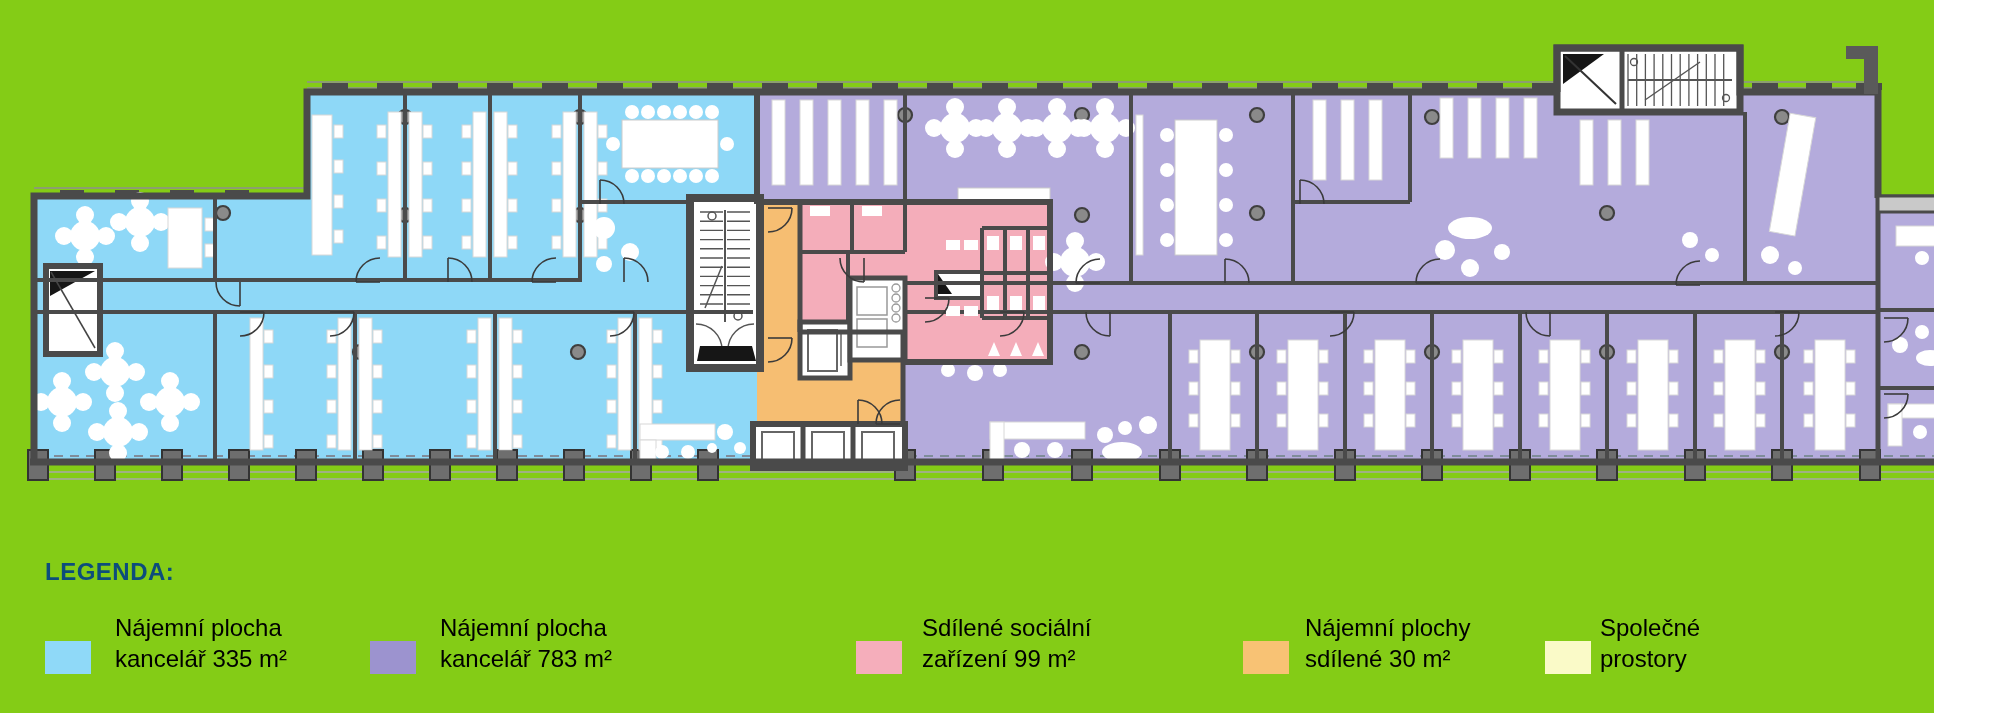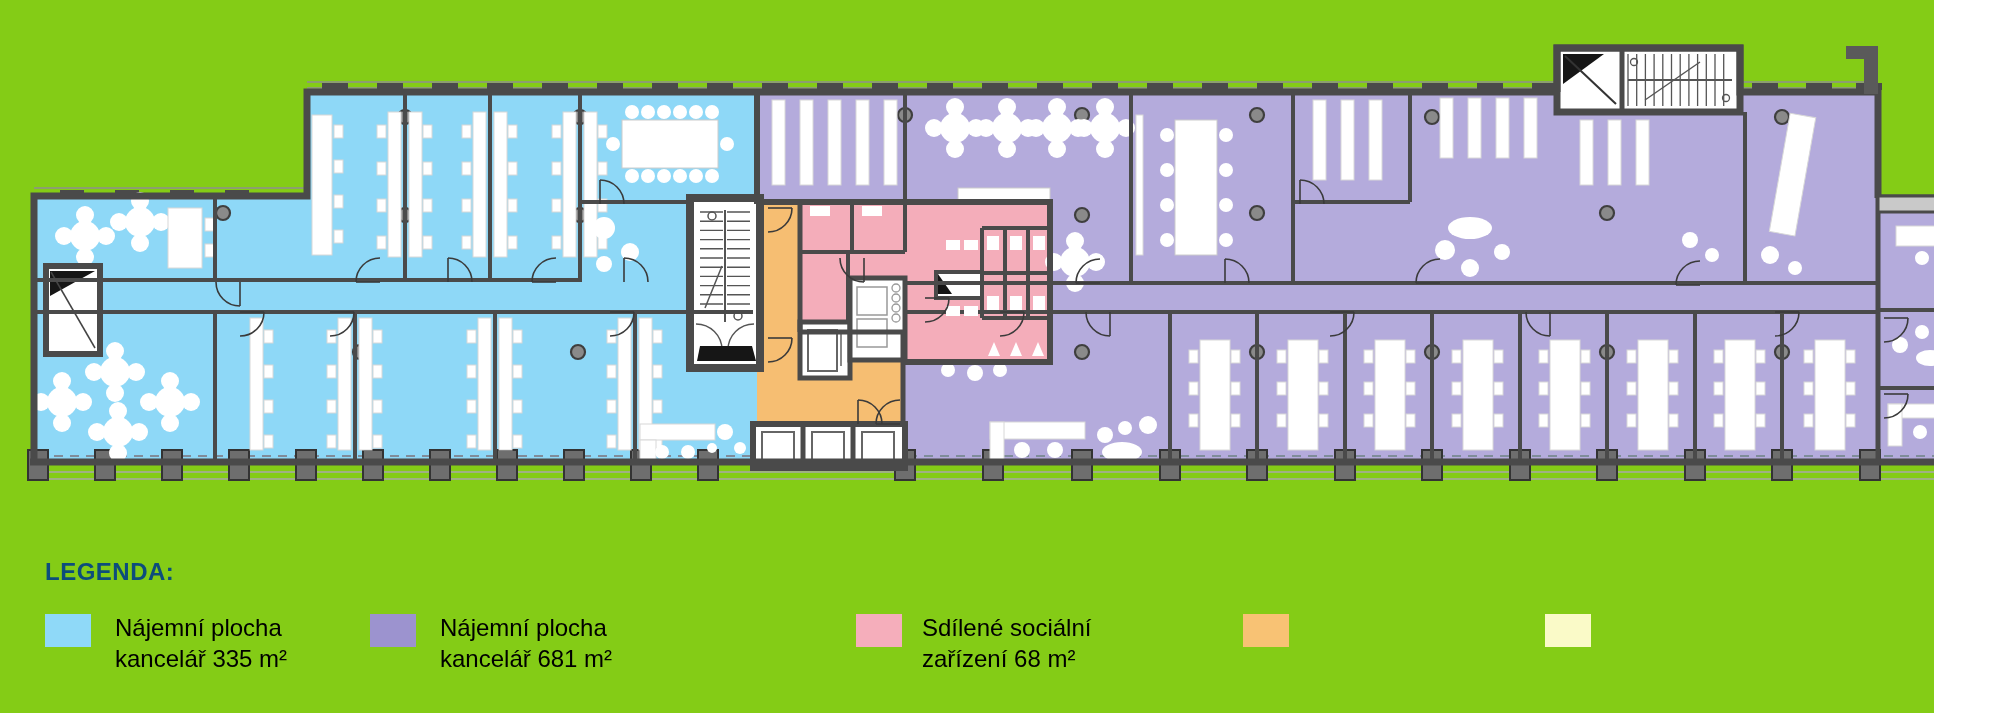--- a/index.html
+++ b/index.html
@@ -1,21 +1,21 @@
 <!DOCTYPE html>
 <html><head>
 <meta charset="utf-8">
 <style>
   html,body{margin:0;padding:0;background:#fff;}
   .stage{position:relative;width:1934px;height:713px;background:#84cc16;overflow:hidden;
          font-family:"Liberation Sans", sans-serif;}
   #plan{position:absolute;left:0;top:0;}
   .legend{position:absolute;left:0;top:530px;width:2000px;height:183px;}
   .legend-title{position:absolute;left:45px;top:28px;font-size:24px;font-weight:bold;letter-spacing:0.5px;}
-  .legend-item{position:absolute;top:84px;display:flex;align-items:flex-start;}
+  .legend-item{position:absolute;top:84px;display:flex;align-items:flex-end;}
   .legend-item svg{flex:0 0 auto;}
   .legend-text{font-size:24px;line-height:31px;margin-top:-2px;}
 </style>
 </head>
 <body>
 
 <div class="stage">
 
 <svg id="plan" width="2000" height="530" viewBox="0 0 2000 530">
 
@@ -562,40 +562,48 @@
           <div>kancelář 335 m²</div>
         </div>
   </div>
 
   <div class="legend-item" style="left:370px">
     <svg width="46" height="33">
       <rect width="46" height="33" fill="#9C93CF"></rect>
         </svg>
     <div class="legend-text" style="margin-left:24px">
       <div>Nájemní plocha</div>
-          <div>kancelář 681 m²</div>
+          <div>kancelář 783 m²</div>
         </div>
   </div>
 
   <div class="legend-item" style="left:856px">
     <svg width="46" height="33">
       <rect width="46" height="33" fill="#F5AEBB"></rect>
         </svg>
     <div class="legend-text" style="margin-left:20px">
       <div>Sdílené sociální</div>
-          <div>zařízení 68 m²</div>
+          <div>zařízení 99 m²</div>
         </div>
   </div>
 
   <div class="legend-item" style="left:1243px">
     <svg width="46" height="33">
       <rect width="46" height="33" fill="#F8C274"></rect>
         </svg>
+    <div class="legend-text" style="margin-left:16px">
+      <div>Nájemní plochy</div>
+          <div>sdílené 30 m²</div>
+        </div>
   </div>
 
   <div class="legend-item" style="left:1545px">
     <svg width="46" height="33">
       <rect width="46" height="33" fill="#FAFAC8"></rect>
         </svg>
+    <div class="legend-text" style="margin-left:9px">
+      <div>Společné</div>
+          <div>prostory</div>
+        </div>
   </div>
 </div>
 
 </div>
 
 </body></html>

